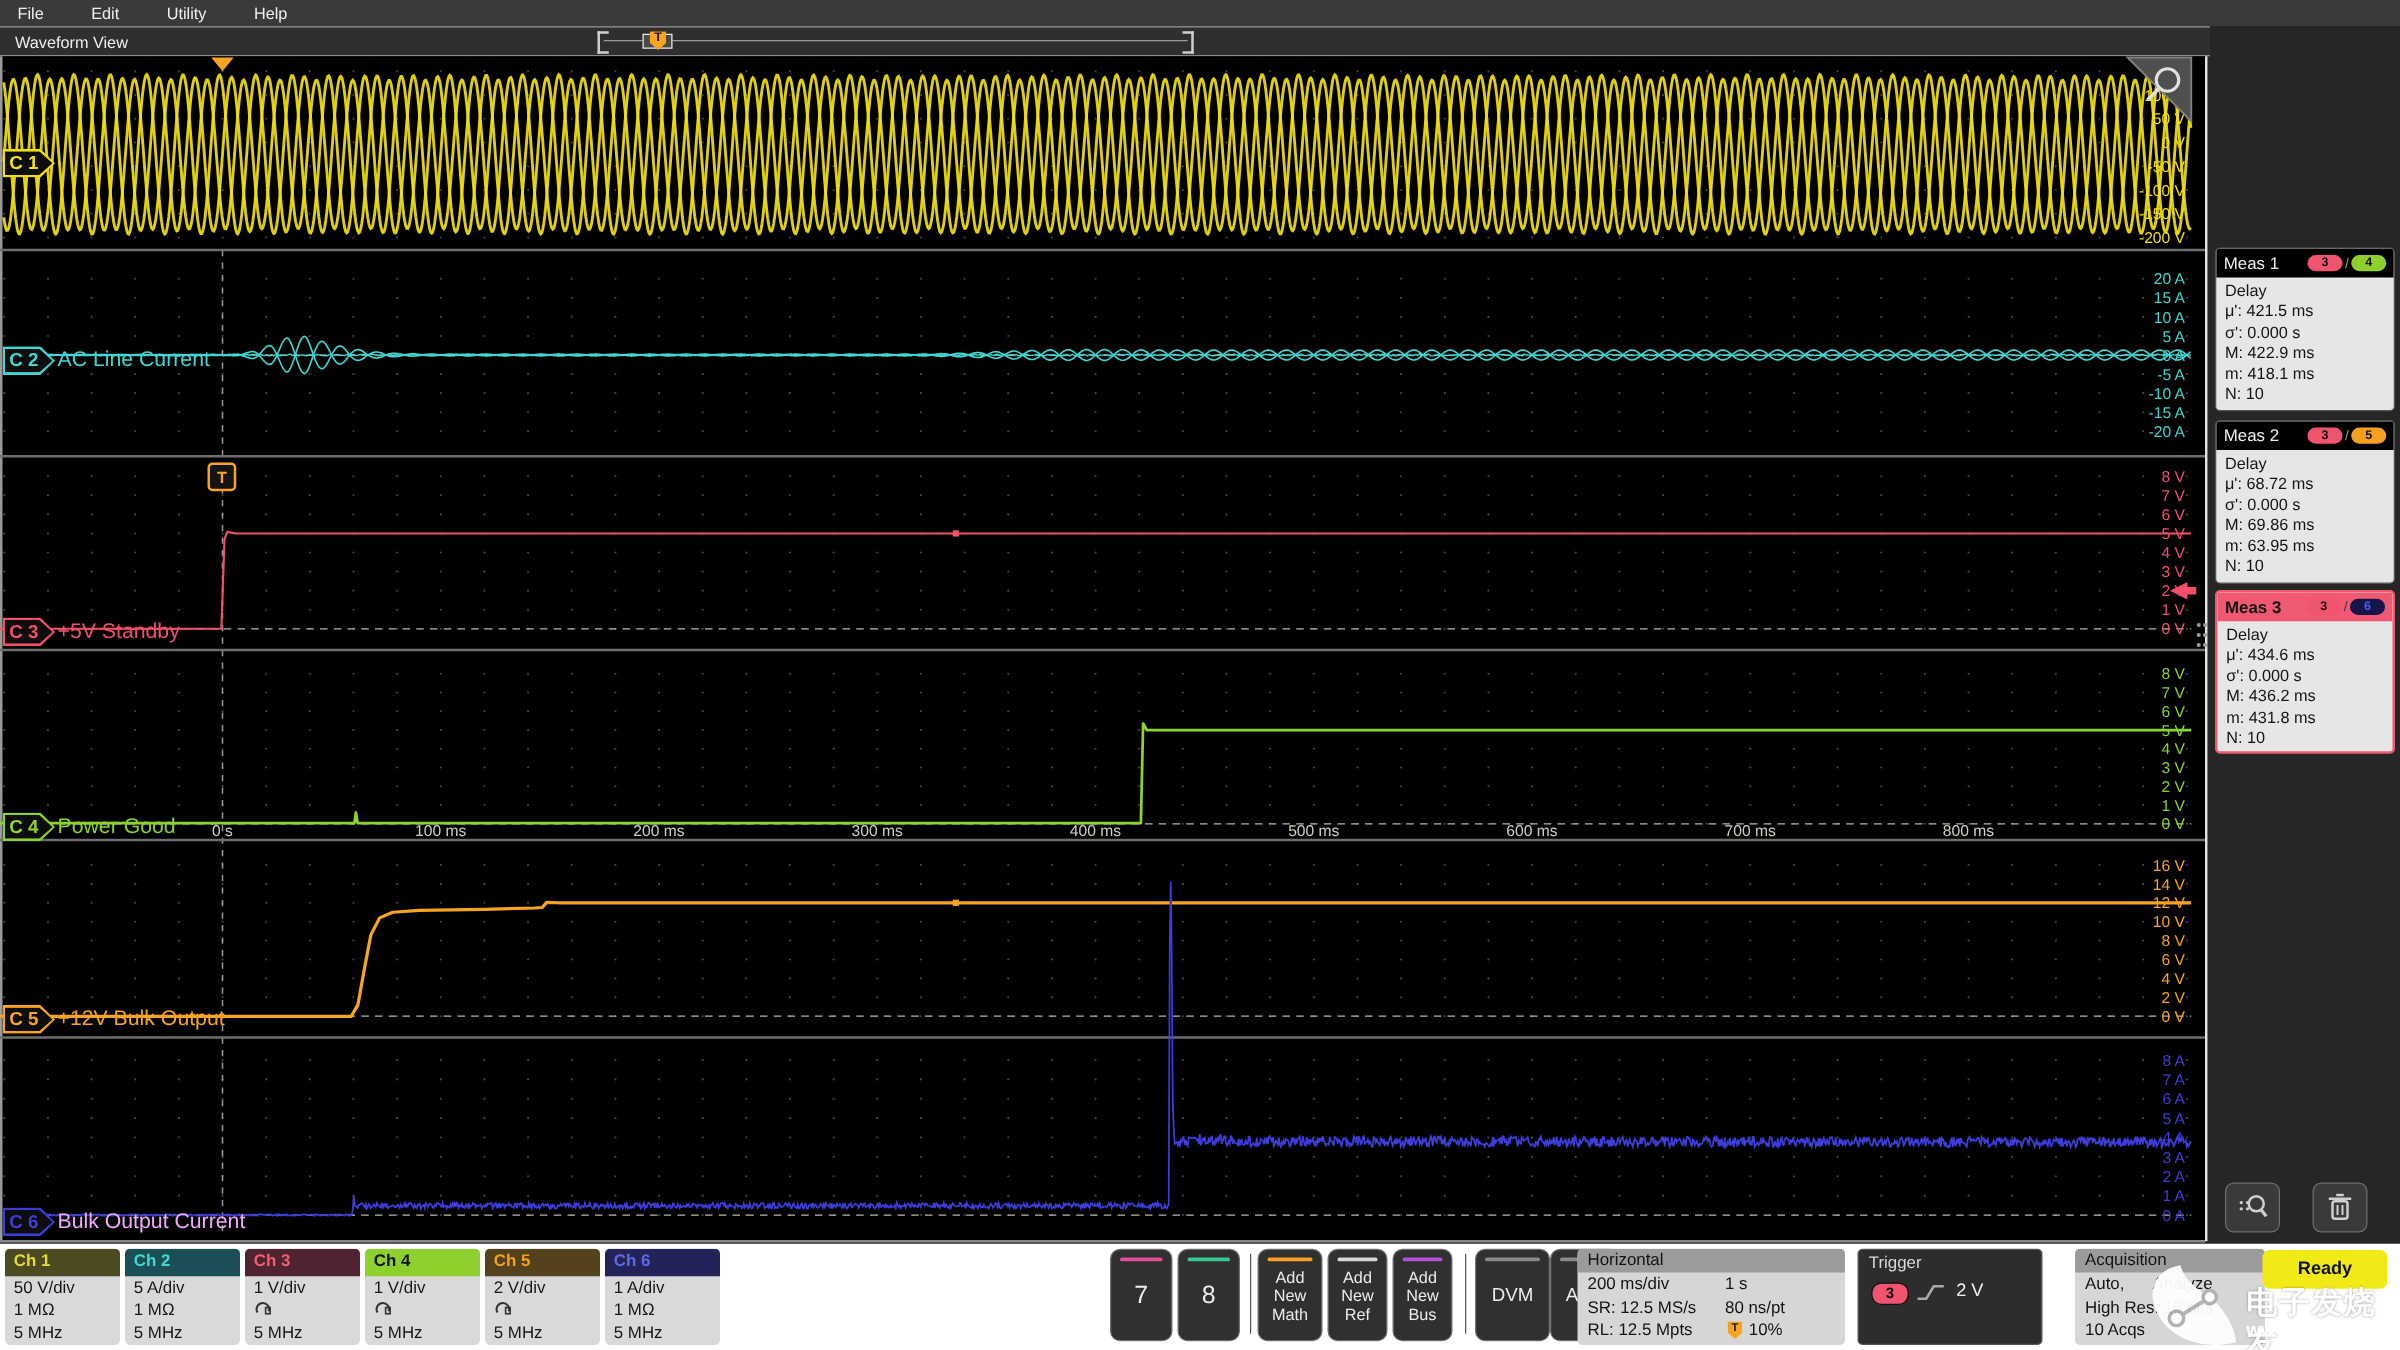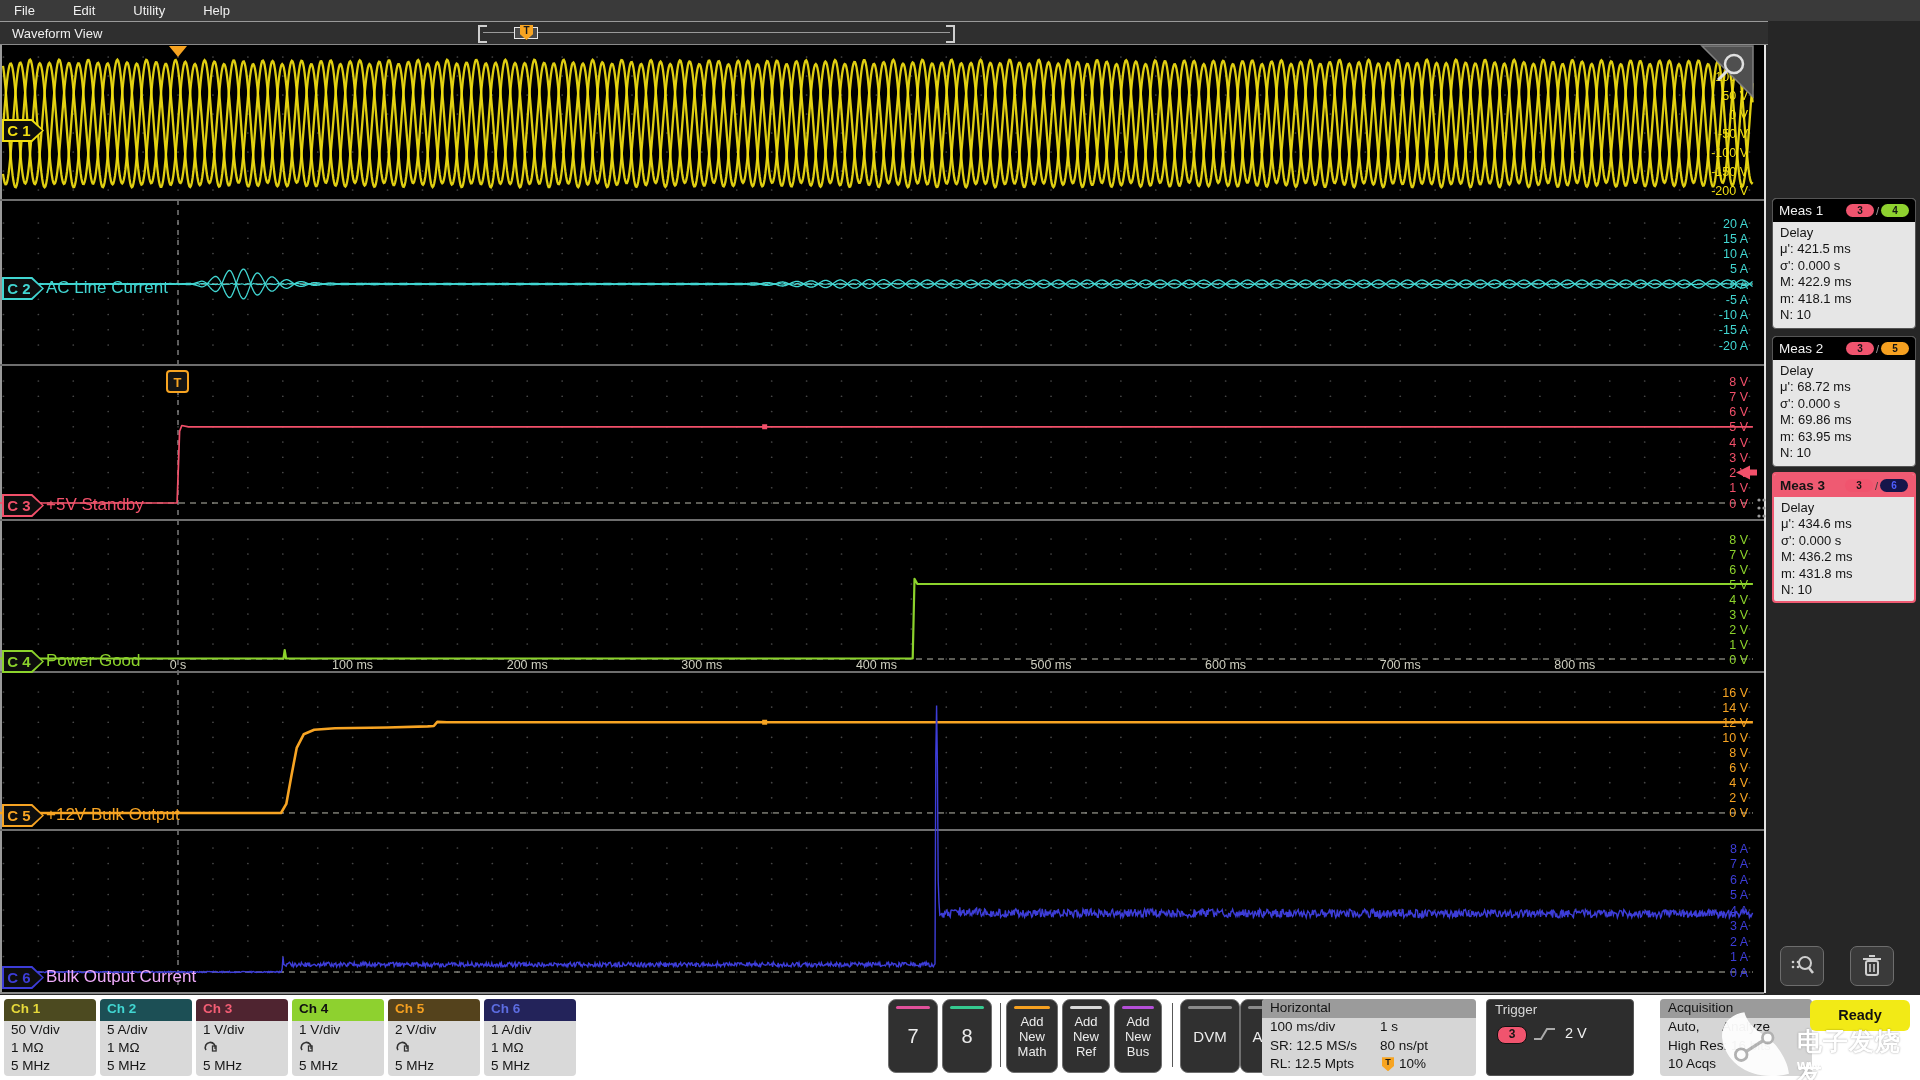--- a/index.html
+++ b/index.html
@@ -432,21 +432,21 @@
       <span>DVM</span>
     </div>
     <div class="pbtn" style="left:1240px;width:56px;font-size:15px">
       <div class="stripe" style="background:#8a8a8a"></div>
       <span>AFG</span>
     </div>
 
     <div class="ipanel" style="left:1262px;width:214px">
       <div class="h">Horizontal</div>
       <div class="row" style="position:relative">
-          <span>100 ms/div</span>
+          <span>200 ms/div</span>
           <span class="c2">1 s</span>
         </div>
       <div class="row" style="position:relative">
           <span>SR: 12.5 MS/s</span>
           <span class="c2">80 ns/pt</span>
         </div>
       <div class="row" style="position:relative">
           <span>RL: 12.5 Mpts</span>
           <span class="c2" style="display:flex;align-items:center">
             <span class="tflag">T</span>

